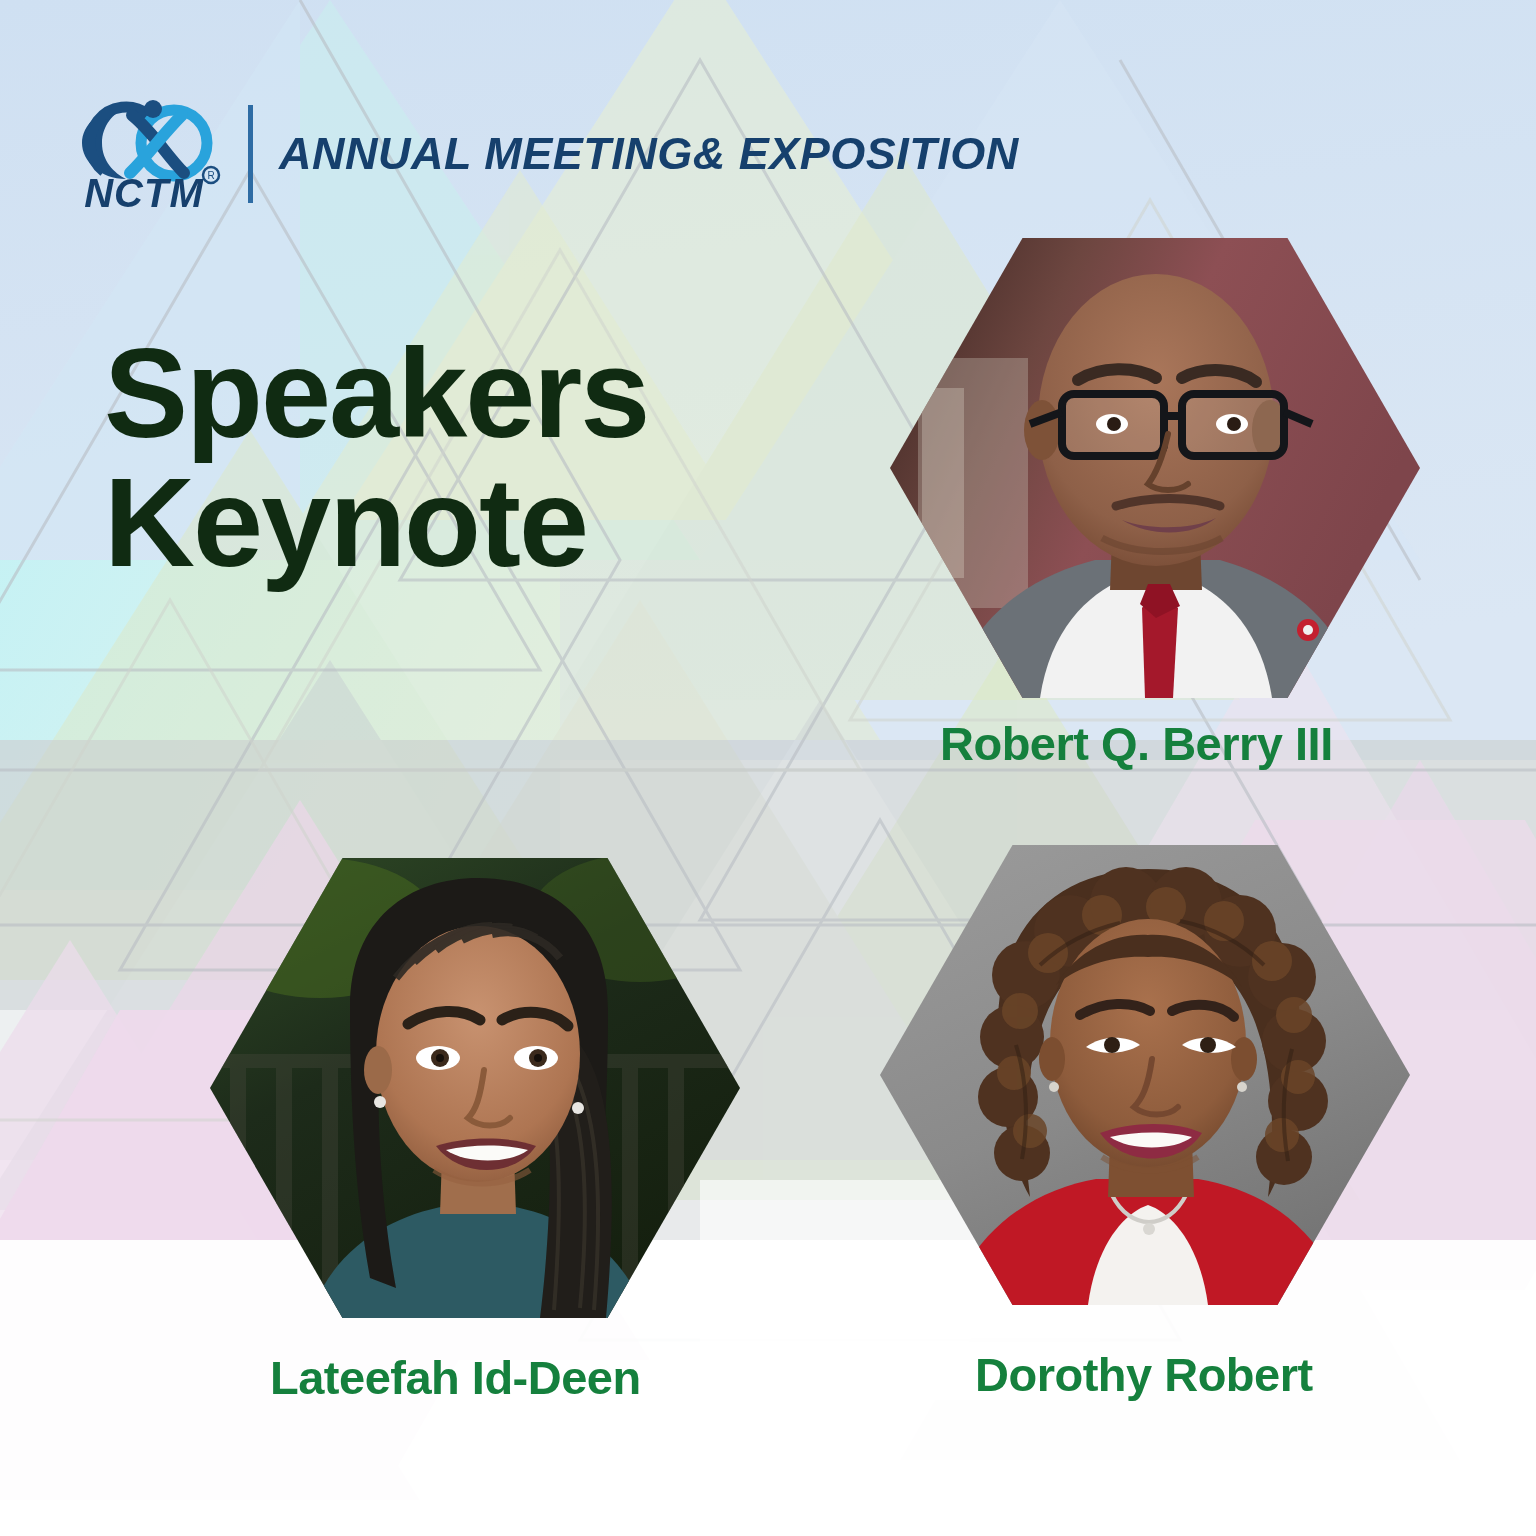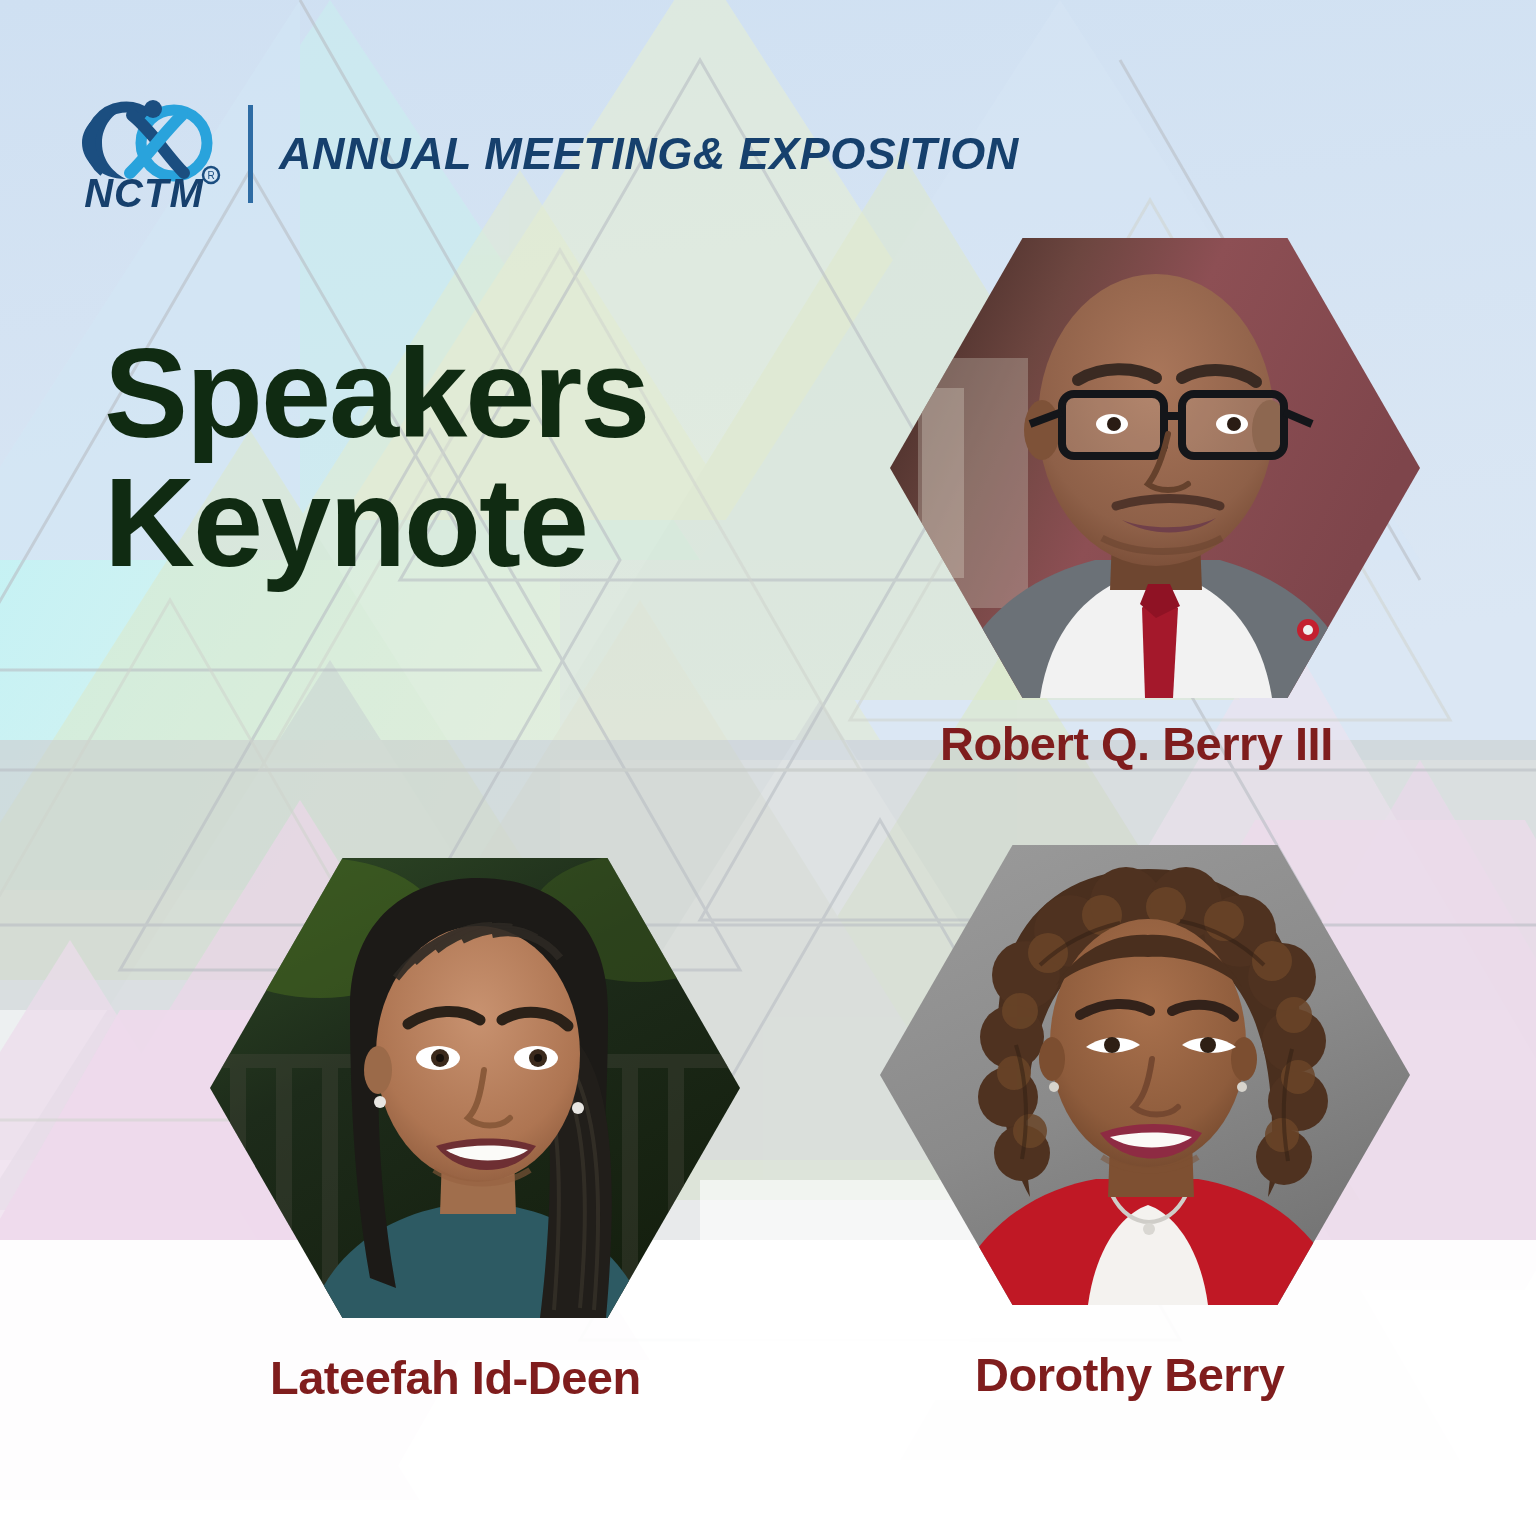--- a/index.html
+++ b/index.html
@@ -54,21 +54,21 @@
   .hex-photo{
     position:relative;
     -webkit-clip-path:polygon(25% 0%,75% 0%,100% 50%,75% 100%,25% 100%,0% 50%);
     clip-path:polygon(25% 0%,75% 0%,100% 50%,75% 100%,25% 100%,0% 50%);
     overflow:hidden;
   }
   .hex-photo svg{display:block;width:100%;height:100%;}
   .speaker-name{
     position:absolute;
     font-size:47px;font-weight:bold;
-    color:#7f1d1d;white-space:nowrap;
+    color:#15803d;white-space:nowrap;
     letter-spacing:-0.5px;
   }
 
   #speaker-berry{left:890px;top:238px;}
   #speaker-berry .hex-photo{width:530px;height:460px;}
   #speaker-berry .speaker-name{left:50px;top:478px;}
 
   #speaker-iddeen{left:210px;top:858px;}
   #speaker-iddeen .hex-photo{width:530px;height:460px;}
   #speaker-iddeen .speaker-name{left:60px;top:492px;text-align:right;}
@@ -420,16 +420,16 @@
         <circle cx="328" cy="200" r="8" fill="#2e1f14"></circle>
 
         <path d="M272 214 C268 242 262 254 254 262 C266 272 288 272 298 262" stroke="#754830" stroke-width="6" fill="none" stroke-linecap="round"></path>
 
         <path d="M220 288 C252 276 296 276 322 288 C300 322 244 322 220 288 Z" fill="#8e2b43"></path>
         <path d="M230 292 C256 286 290 286 312 292 C294 306 250 306 230 292 Z" fill="#fbfaf7"></path>
 
         <path d="M222 312 C250 330 290 330 318 312" stroke="#7d4f31" stroke-width="6" fill="none" opacity="0.5"></path>
       </svg>
     </div>
-    <div class="speaker-name">Dorothy Berry</div>
+    <div class="speaker-name">Dorothy Robert</div>
   </div>
 
 </div>
 
 </body></html>

